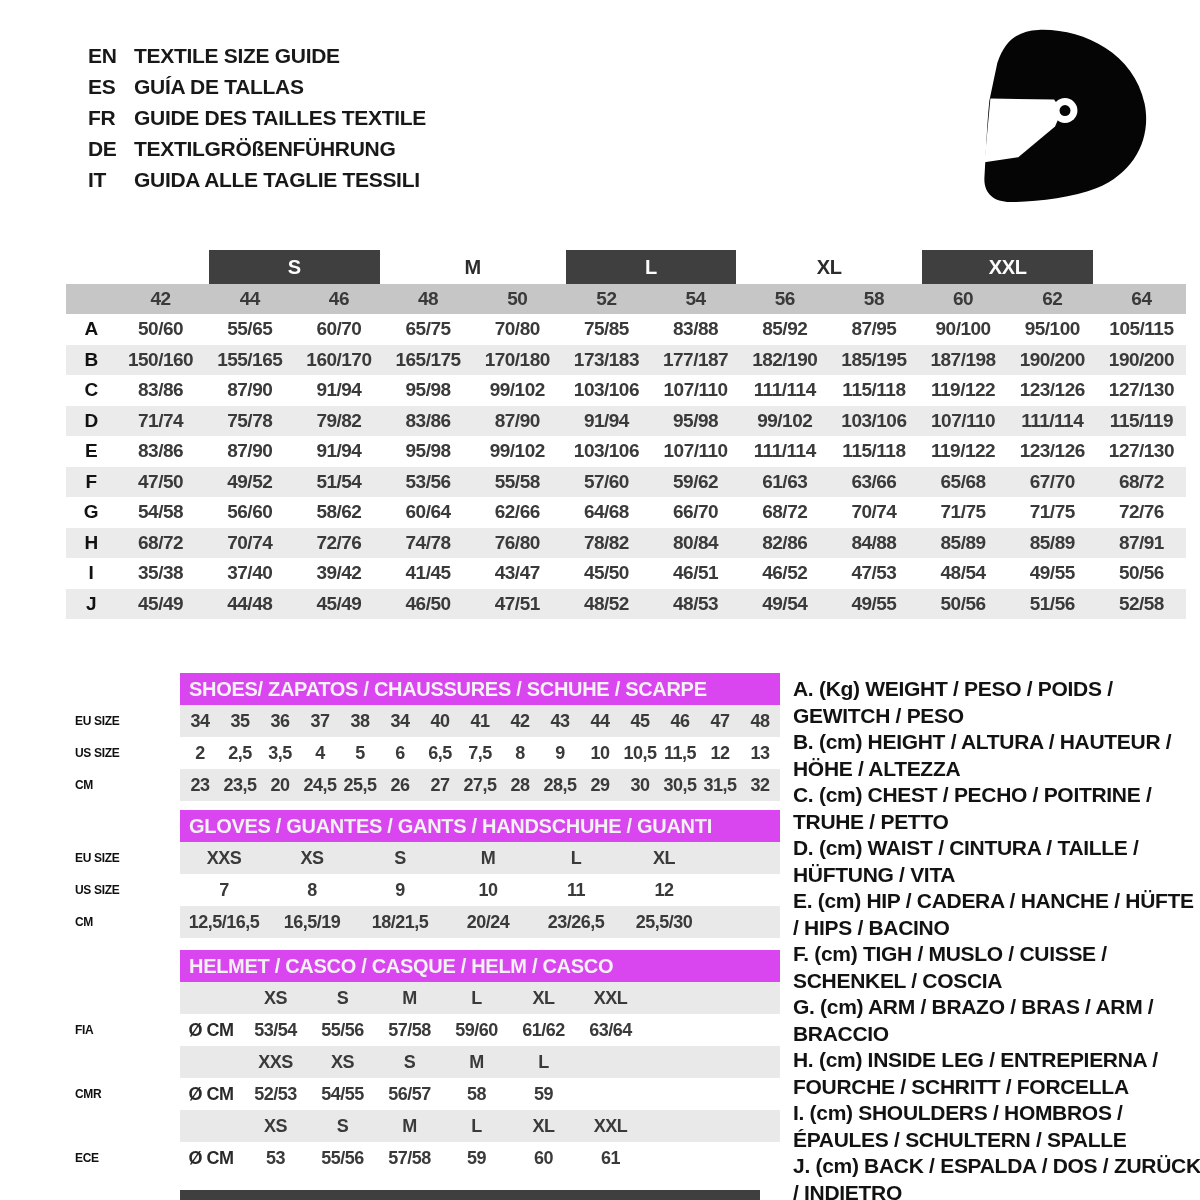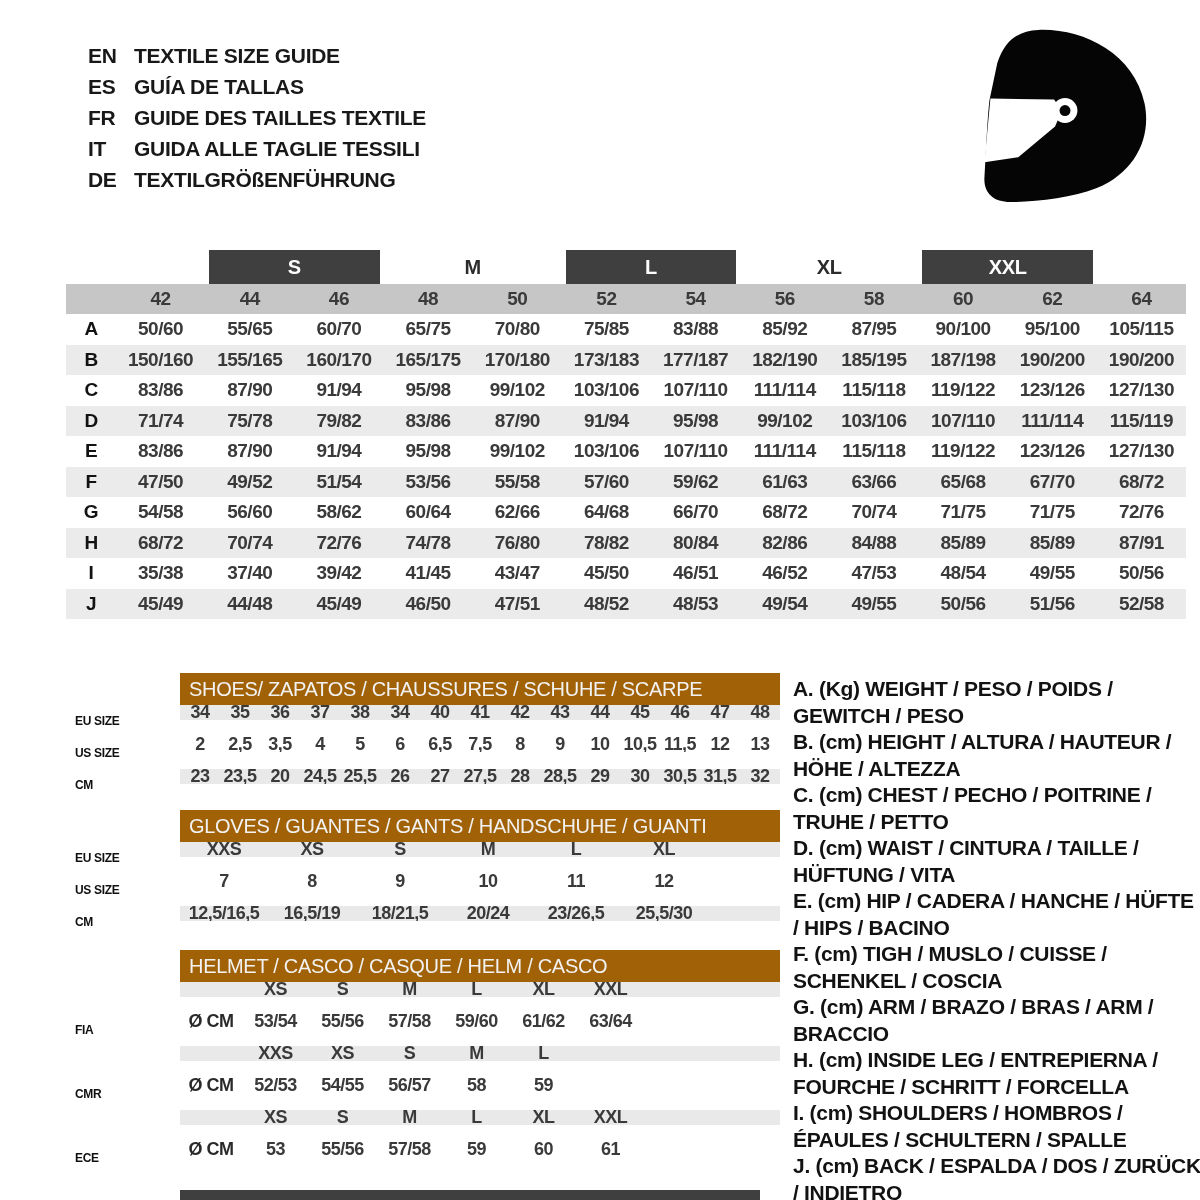--- a/index.html
+++ b/index.html
@@ -27,23 +27,23 @@
   .t-row{height:30.5px}
   .t-row.stripe{background:#ebebeb}
   .t-rowlabel{color:#121212}
 
   
   .section{display:grid;grid-template-columns:114px 600px}
   #shoes{left:66px;top:673px}
   #gloves{left:66px;top:810px}
   #helmet{left:66px;top:950px}
   .sec-spacer{height:32px}
-  .sec-header{height:32px;background:#a16207;color:#f2f2f2;font-size:20px;font-weight:400;display:flex;align-items:center;padding-left:9px;letter-spacing:-0.3px;white-space:nowrap}
+  .sec-header{height:32px;background:#d946ef;color:#f2f2f2;font-size:20px;font-weight:700;display:flex;align-items:center;padding-left:9px;letter-spacing:-0.3px;white-space:nowrap}
   .side-label{height:32px;display:flex;align-items:center;padding-left:9px;font-size:12px;font-weight:700;color:#101010;letter-spacing:-0.3px}
-  .band{height:15px;display:grid}
+  .band{height:32px;display:grid}
   .band.shaded{background:#e9e9e9}
   .shoes-grid{grid-template-columns:repeat(15,1fr)}
   .gloves-grid{grid-template-columns:repeat(6,88px) 1fr}
   .helmet-grid{grid-template-columns:62px repeat(6,67px) 1fr}
   .b-cell{display:flex;align-items:center;justify-content:center;font-size:18px;font-weight:700;color:#3a3a3a;letter-spacing:-0.5px;white-space:nowrap;overflow:hidden}
   .b-cell.diam{color:#2a2a2a}
 
   
   #legend{left:793px;top:676px;width:408px}
   .legend-line{font-size:21px;font-weight:700;line-height:26.5px;color:#121212;letter-spacing:-0.3px}
@@ -63,26 +63,26 @@
       </div>
       <div class="lang-row">
         <div class="lang-code">ES</div>
         <div class="lang-title">GUÍA DE TALLAS</div>
       </div>
       <div class="lang-row">
         <div class="lang-code">FR</div>
         <div class="lang-title">GUIDE DES TAILLES TEXTILE</div>
       </div>
       <div class="lang-row">
+        <div class="lang-code">DE</div>
+        <div class="lang-title">TEXTILGRÖßENFÜHRUNG</div>
+      </div>
+      <div class="lang-row">
         <div class="lang-code">IT</div>
         <div class="lang-title">GUIDA ALLE TAGLIE TESSILI</div>
-      </div>
-      <div class="lang-row">
-        <div class="lang-code">DE</div>
-        <div class="lang-title">TEXTILGRÖßENFÜHRUNG</div>
       </div>
     </div>
 
   <div id="helmet-icon" class="abs">
     <svg width="180" height="184" viewBox="0 0 178 185" xmlns="http://www.w3.org/2000/svg">
       <path d="M62 6 C105 4 158 28 169 80 C176 114 160 149 121 165 C96 175 58 179 34 179 C17 179 7 170 8 154 L10 118 C11 99 12 86 13 77 L21 39 C29 15 43 7 62 6 Z" fill="#050505"></path>
       <polygon points="14,75 78,76 86,87 79,103 42,134 8,139" fill="#ffffff"></polygon>
       <circle cx="89" cy="87" r="12.5" fill="#ffffff"></circle>
       <circle cx="89" cy="87" r="5.5" fill="#050505"></circle>
     </svg>

